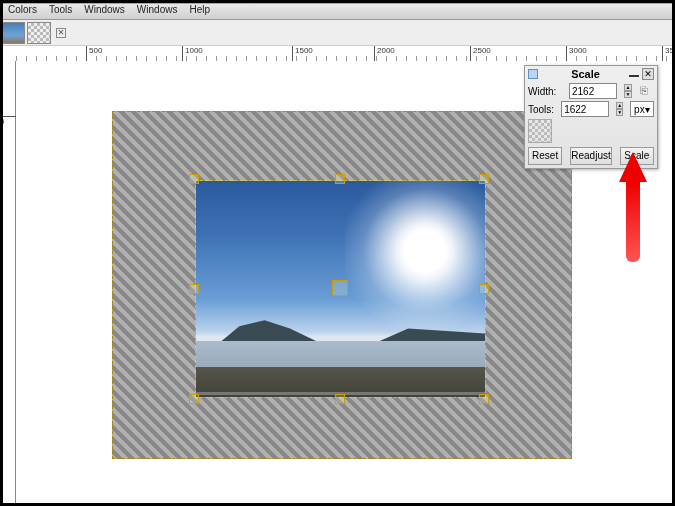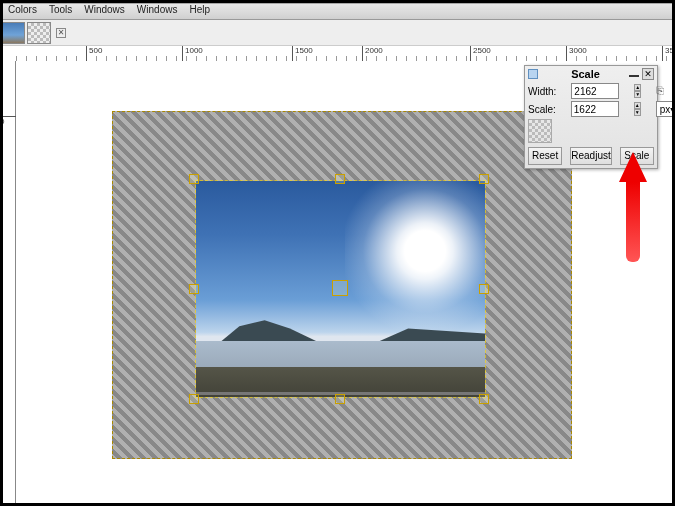--- a/index.html
+++ b/index.html
@@ -31,21 +31,21 @@
 .mtn2 { right: 0; width: 38%; height: 16px; clip-path: polygon(0 100%, 30% 10%, 100% 40%, 100% 100%); }
 .water { position: absolute; bottom: 12%; left: 0; right: 0; height: 14%; background: linear-gradient(#aabbcc, #99a8b8); }
 .fore { position: absolute; bottom: 0; left: 0; right: 0; height: 14%; background: linear-gradient(#555548, #424238); }
 .road { position: absolute; bottom: 8%; left: 0; right: 0; height: 3px; background: #777; }
 .dialog { position: absolute; right: 17px; top: 65px; width: 134px; background: linear-gradient(#efefef, #e2e2e2); border: 1px solid #999; box-shadow: 1px 1px 3px rgba(0,0,0,0.3); font-size: 10px; }
 .dlg-title { display: flex; align-items: center; padding: 2px 3px; }
 .dlg-title .ico { width: 10px; height: 10px; background: #b8d4f0; border: 1px solid #6090c0; margin-right: 4px; }
 .dlg-title .ttl { flex: 1; text-align: center; font-weight: bold; font-size: 11px; }
 .dlg-title .min { width: 10px; height: 2px; background: #333; margin: 4px 3px 0 0; }
 .dlg-title .cls { width: 12px; height: 12px; border: 1px solid #888; background: #ddd; font-size: 9px; text-align: center; line-height: 10px; }
-.dlg-row { display: flex; align-items: center; padding: 1px 3px; gap: 15px; }
+.dlg-row { display: flex; align-items: center; padding: 1px 3px; gap: 7px; }
 .dlg-row label { width: 34px; }
 .ninput { width: 48px; height: 16px; background: #fff; border: 1px solid #888; padding: 0 2px; font-size: 10px; }
 .spin { width: 8px; display: flex; flex-direction: column; }
 .spin div { height: 7px; border: 1px solid #999; background: #ddd; font-size: 5px; text-align: center; line-height: 5px; }
 .link { width: 10px; font-size: 10px; color: #666; text-align: center; }
 .unit { width: 36px; height: 16px; border: 1px solid #888; background: #fff; display: flex; align-items: center; justify-content: space-between; padding: 0 3px; font-size: 10px; }
 .info-row { display: flex; padding: 1px 3px; gap: 3px; }
 .dthumb { width: 24px; height: 24px; background-image: linear-gradient(45deg,#bbb 25%,transparent 25%,transparent 75%,#bbb 75%),linear-gradient(45deg,#bbb 25%,transparent 25%,transparent 75%,#bbb 75%); background-size: 6px 6px; background-position: 0 0,3px 3px; border: 1px solid #aaa; }
 .dinfo { font-size: 9px; line-height: 11px; color: #333; }
 .btnrow { display: flex; gap: 8px; padding: 3px; }
@@ -71,21 +71,21 @@
 <div class="toolbar">
   <div class="layerthumb thumb1"></div>
   <div class="layerthumb thumb2"></div>
   <div class="closer">✕</div>
 </div>
 
 <div class="rulerH">
   <div class="tick" style="left:70px">500</div>
   <div class="tick" style="left:166px">1000</div>
   <div class="tick" style="left:276px">1500</div>
-  <div class="tick" style="left:346px">2000</div>
+  <div class="tick" style="left:358px">2000</div>
   <div class="tick" style="left:454px">2500</div>
   <div class="tick" style="left:550px">3000</div>
   <div class="tick" style="left:646px">3500</div>
 </div>
 
 <div class="rulerV">
   <div class="vt" style="top:55px">0</div>
 </div>
 
 <div class="workarea">
@@ -124,21 +124,21 @@
   <div class="dlg-row">
     <label>Width:</label>
     <input class="ninput" value="2162" style="">
     <div class="spin">
         <div>▲</div>
         <div>▼</div>
       </div>
     <div class="link">⎘</div>
   </div>
   <div class="dlg-row">
-    <label>Scale:</label>
+    <label>Tools:</label>
     <input class="ninput" value="1622" style="">
     <div class="spin">
         <div>▲</div>
         <div>▼</div>
       </div>
     <div class="unit">
         <span>px</span>
         <span>▾</span>
       </div>
   </div>

